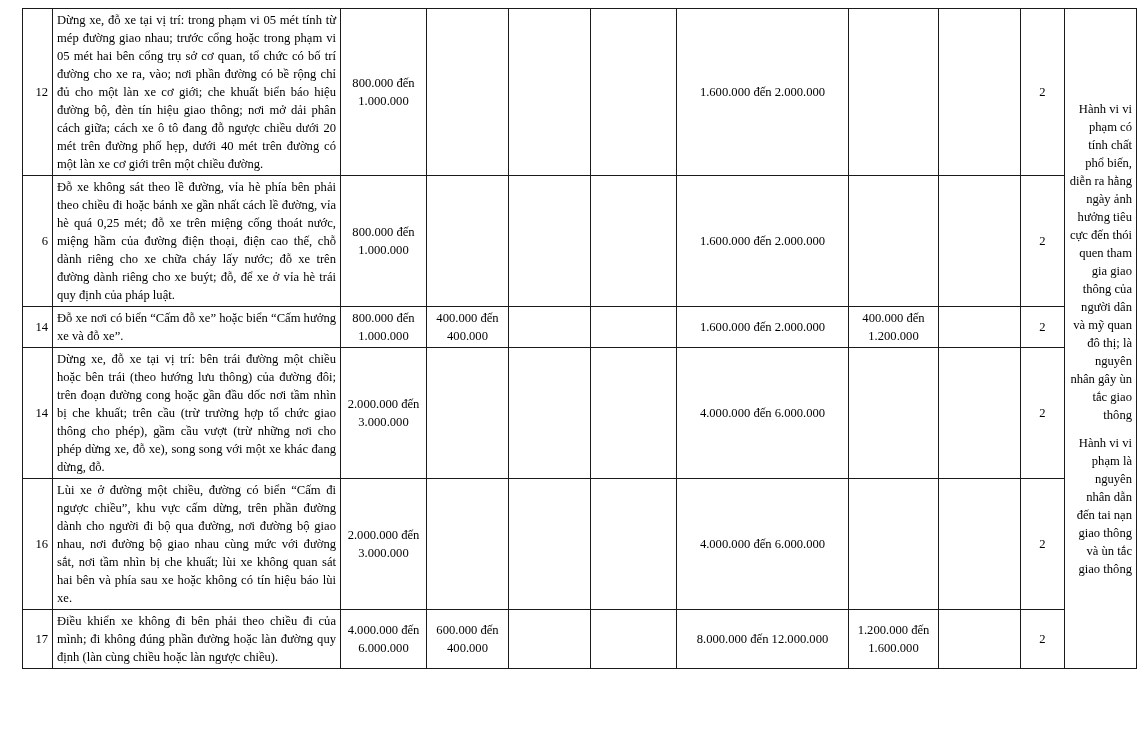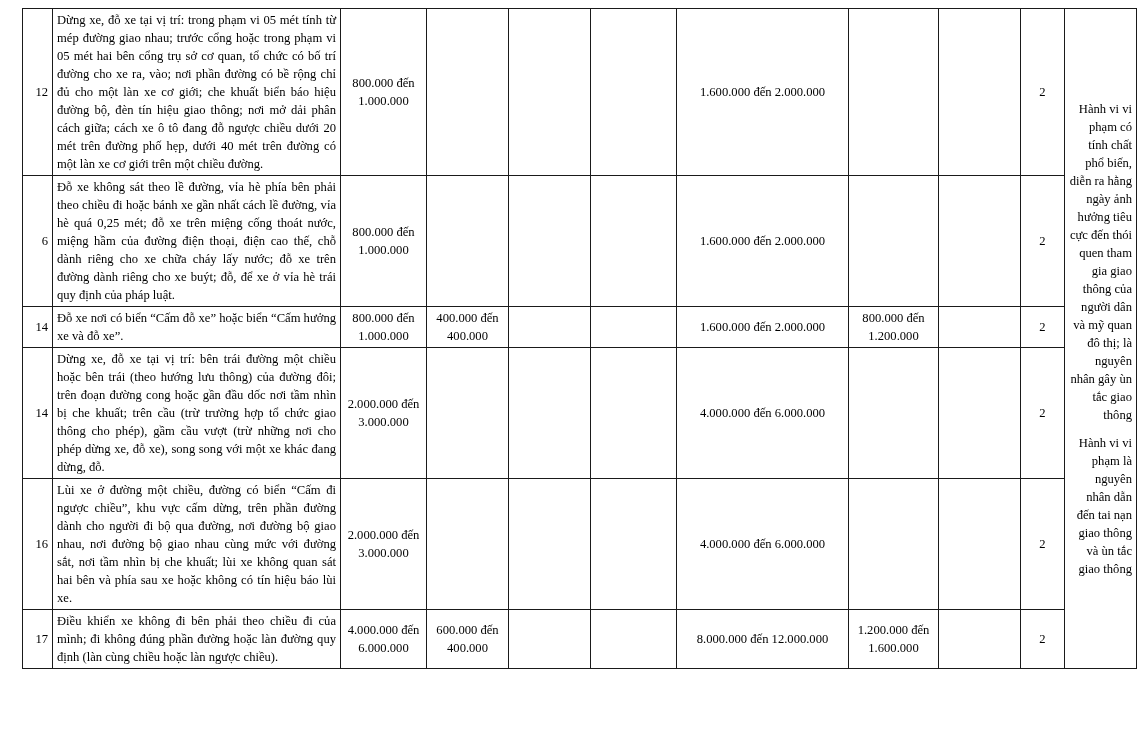--- a/index.html
+++ b/index.html
@@ -127,21 +127,21 @@
         <td class="points">2</td>
       </tr>
       <tr>
         <td class="idx">14</td>
         <td class="desc">Đỗ xe nơi có biển “Cấm đỗ xe” hoặc biển “Cấm hưởng xe và đỗ xe”.</td>
         <td class="money">800.000 đến 1.000.000</td>
         <td class="money">400.000 đến 400.000</td>
         <td class="blank"></td>
         <td class="blank"></td>
         <td class="money">1.600.000 đến 2.000.000</td>
-        <td class="money">800.000 đến 1.200.000</td>
+        <td class="money">400.000 đến 1.200.000</td>
         <td class="blank"></td>
         <td class="points">2</td>
       </tr>
       <tr>
         <td class="idx">14</td>
         <td class="desc">Dừng xe, đỗ xe tại vị trí: bên trái đường một chiều hoặc bên trái (theo hướng lưu thông) của đường đôi; trên đoạn đường cong hoặc gần đầu dốc nơi tầm nhìn bị che khuất; trên cầu (trừ trường hợp tổ chức giao thông cho phép), gầm cầu vượt (trừ những nơi cho phép dừng xe, đỗ xe), song song với một xe khác đang dừng, đỗ.</td>
         <td class="money">2.000.000 đến 3.000.000</td>
         <td class="money"></td>
         <td class="blank"></td>
         <td class="blank"></td>

